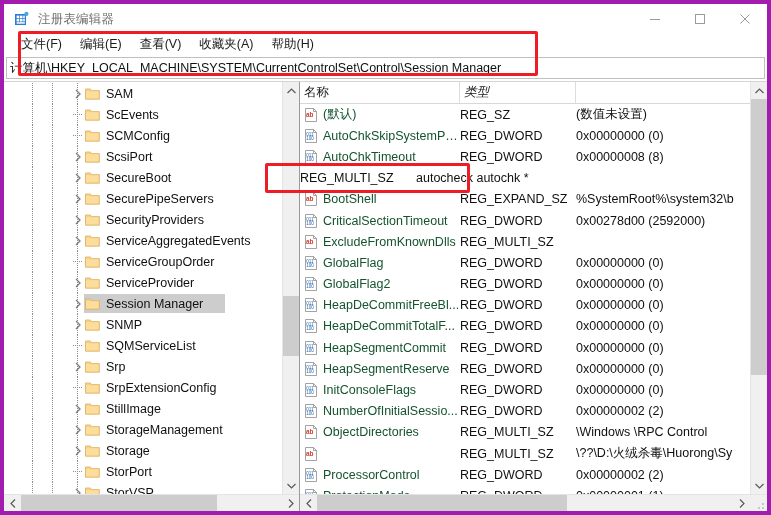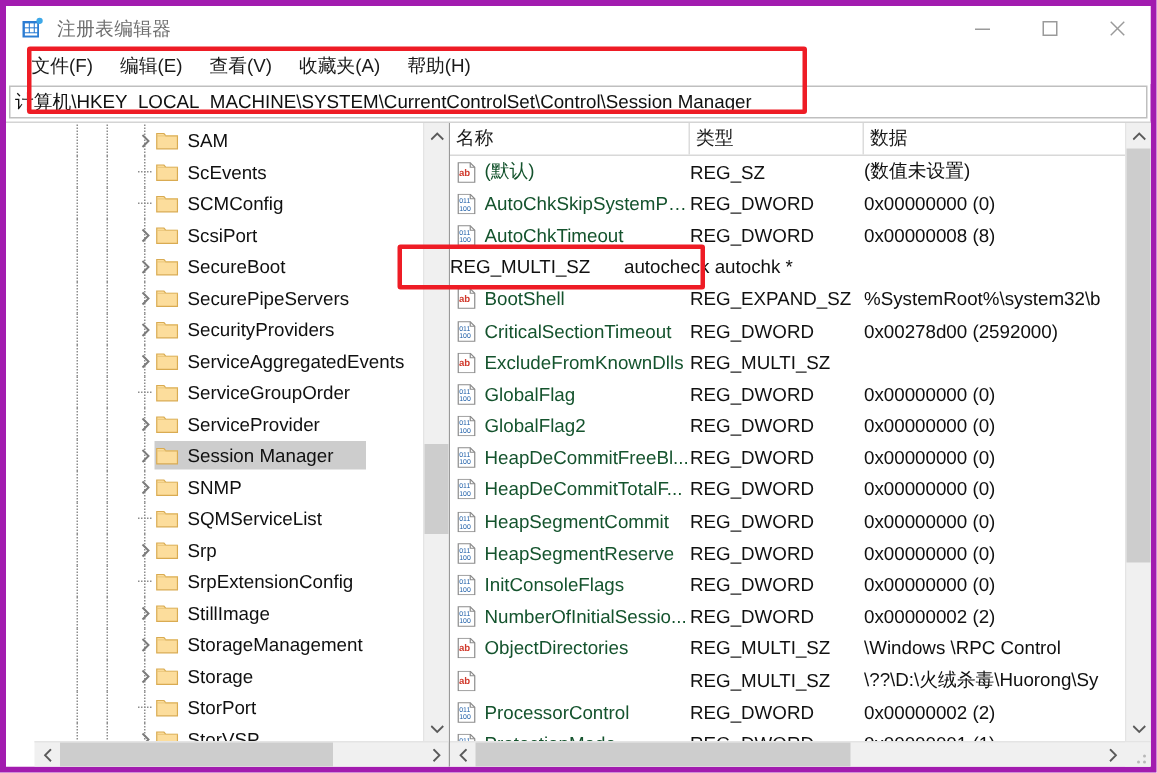--- a/index.html
+++ b/index.html
@@ -106,21 +106,20 @@
     border-top: 1px solid #d4d4d4;
   }
   .pane-left {
     width: 296px;
     min-width: 296px;
     display: flex;
     flex-direction: column;
     background: #ffffff;
     border-right: 1px solid #9a9a9a;
     box-sizing: border-box;
-    padding-left: 19px;
   }
   .pane-right {
     flex: 1;
     display: flex;
     flex-direction: column;
     background: #ffffff;
     min-width: 0;
   }
 
   
@@ -203,21 +202,21 @@
     font-size: 12.5px;
     color: #1a1a1a;
     padding-left: 4px;
     display: flex;
     align-items: center;
     border-right: 1px solid #dcdcdc;
     box-sizing: border-box;
     white-space: nowrap;
   }
   .col-name { width: 160px; min-width:160px; }
-  .col-type { width: 116px; min-width:116px; }
+  .col-type { width: 116px; min-width:116px;font-style:italic; }
   .col-data { flex: 1; border-right: none; }
 
   .listbody {
     flex: 1;
     overflow: hidden;
     position: relative;
     min-height: 0;
   }
   .list-row {
     height: 21.2px;
@@ -692,21 +691,20 @@
         </div>
       </div>
     </div>
 
     <div class="pane-right">
       <div style="display:flex;flex:1;min-height:0;">
         <div style="flex:1;display:flex;flex-direction:column;min-width:0;justify-content:flex-end;">
           <div class="listheader">
             <div class="col-h col-name">名称</div>
             <div class="col-h col-type">类型</div>
-            <div class="col-h col-data">数据</div>
           </div>
           <div class="listbody" id="listbody">
               <div class="list-row">
                 <div class="cell-name">
                   <span class="val-icon"><svg width="14" height="14" viewBox="0 0 14 14">
                       <path d="M1.5 0.5 L9.5 0.5 L12.5 3.5 L12.5 13.5 L1.5 13.5 Z" fill="#ffffff" stroke="#8c8c8c" stroke-width="0.8"></path>
                       <path d="M9.5 0.5 L9.5 3.5 L12.5 3.5" fill="none" stroke="#8c8c8c" stroke-width="0.8"></path>
                       <text x="2" y="9" font-family="Liberation Sans, sans-serif" font-size="6.4" font-weight="bold" fill="#d13b2e">ab</text>
                     </svg></span>
                   <span class="vname">(默认)</span>

